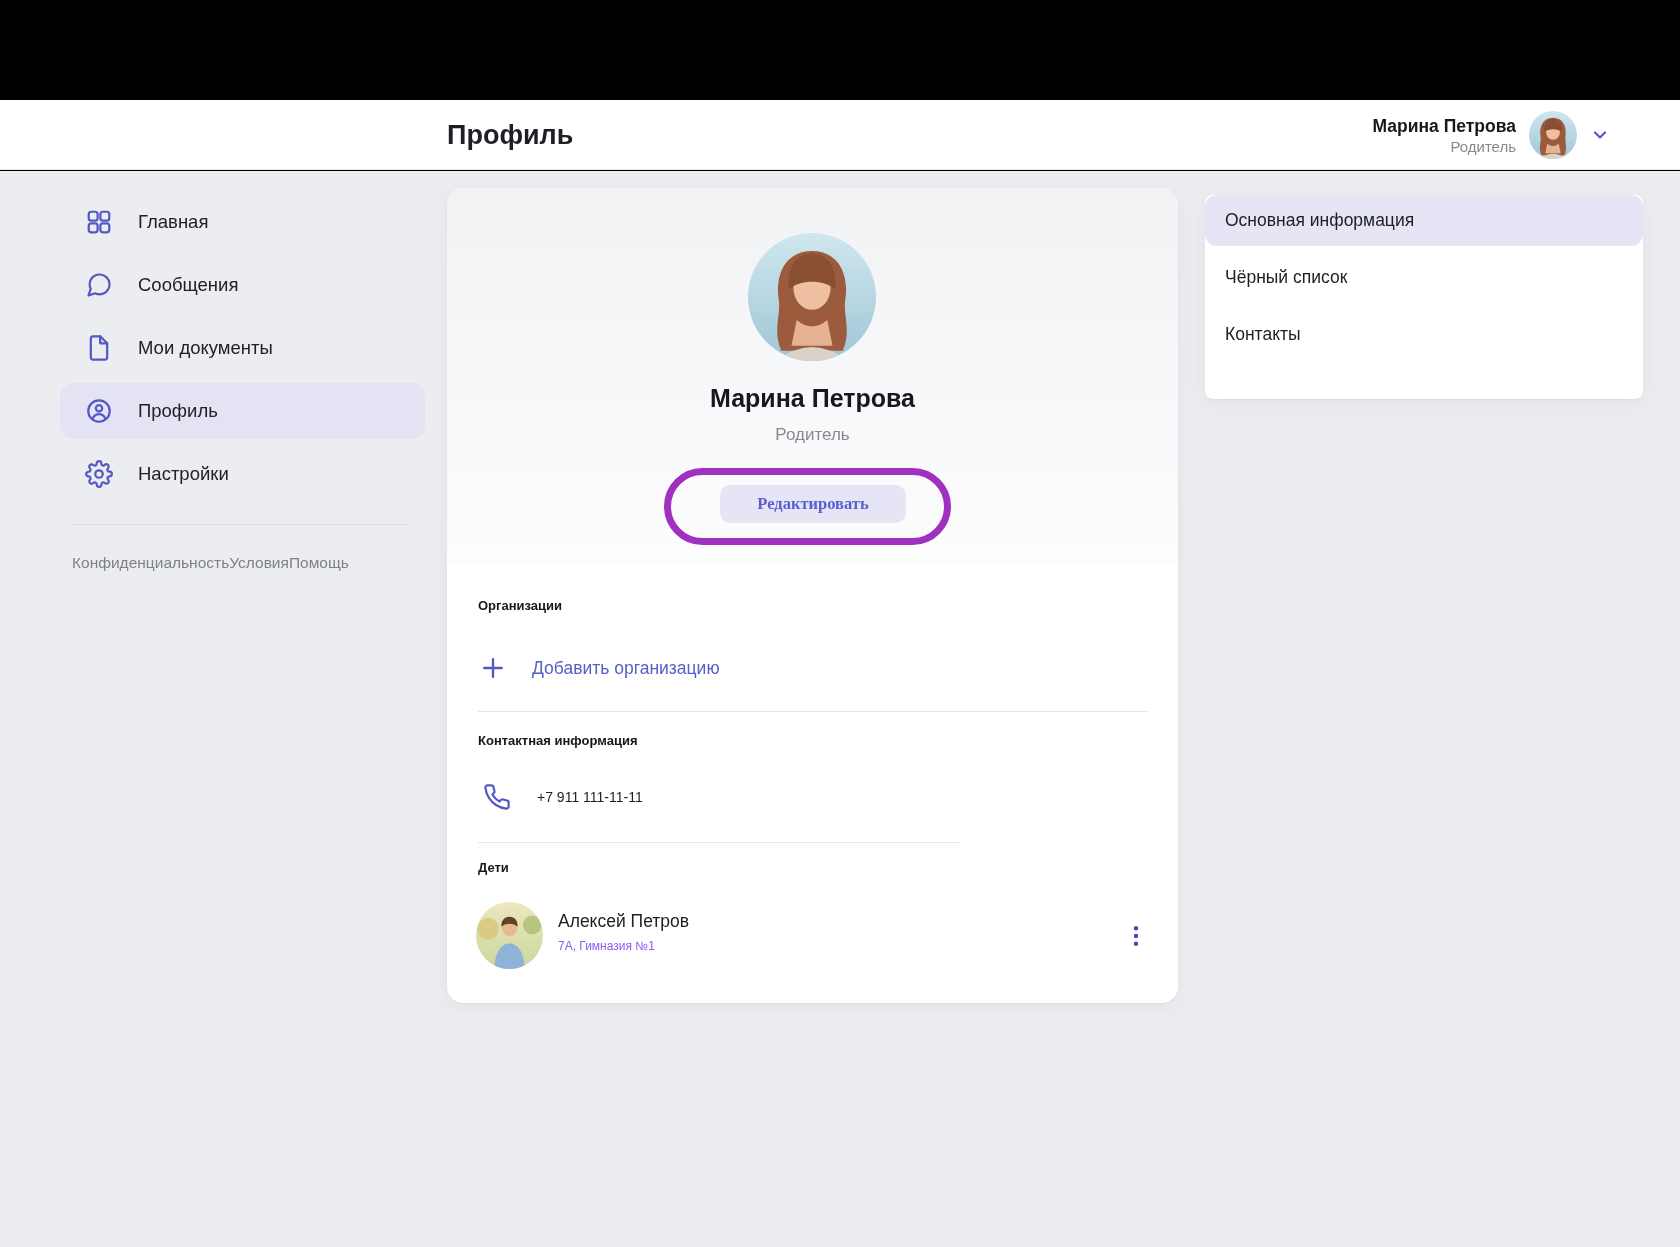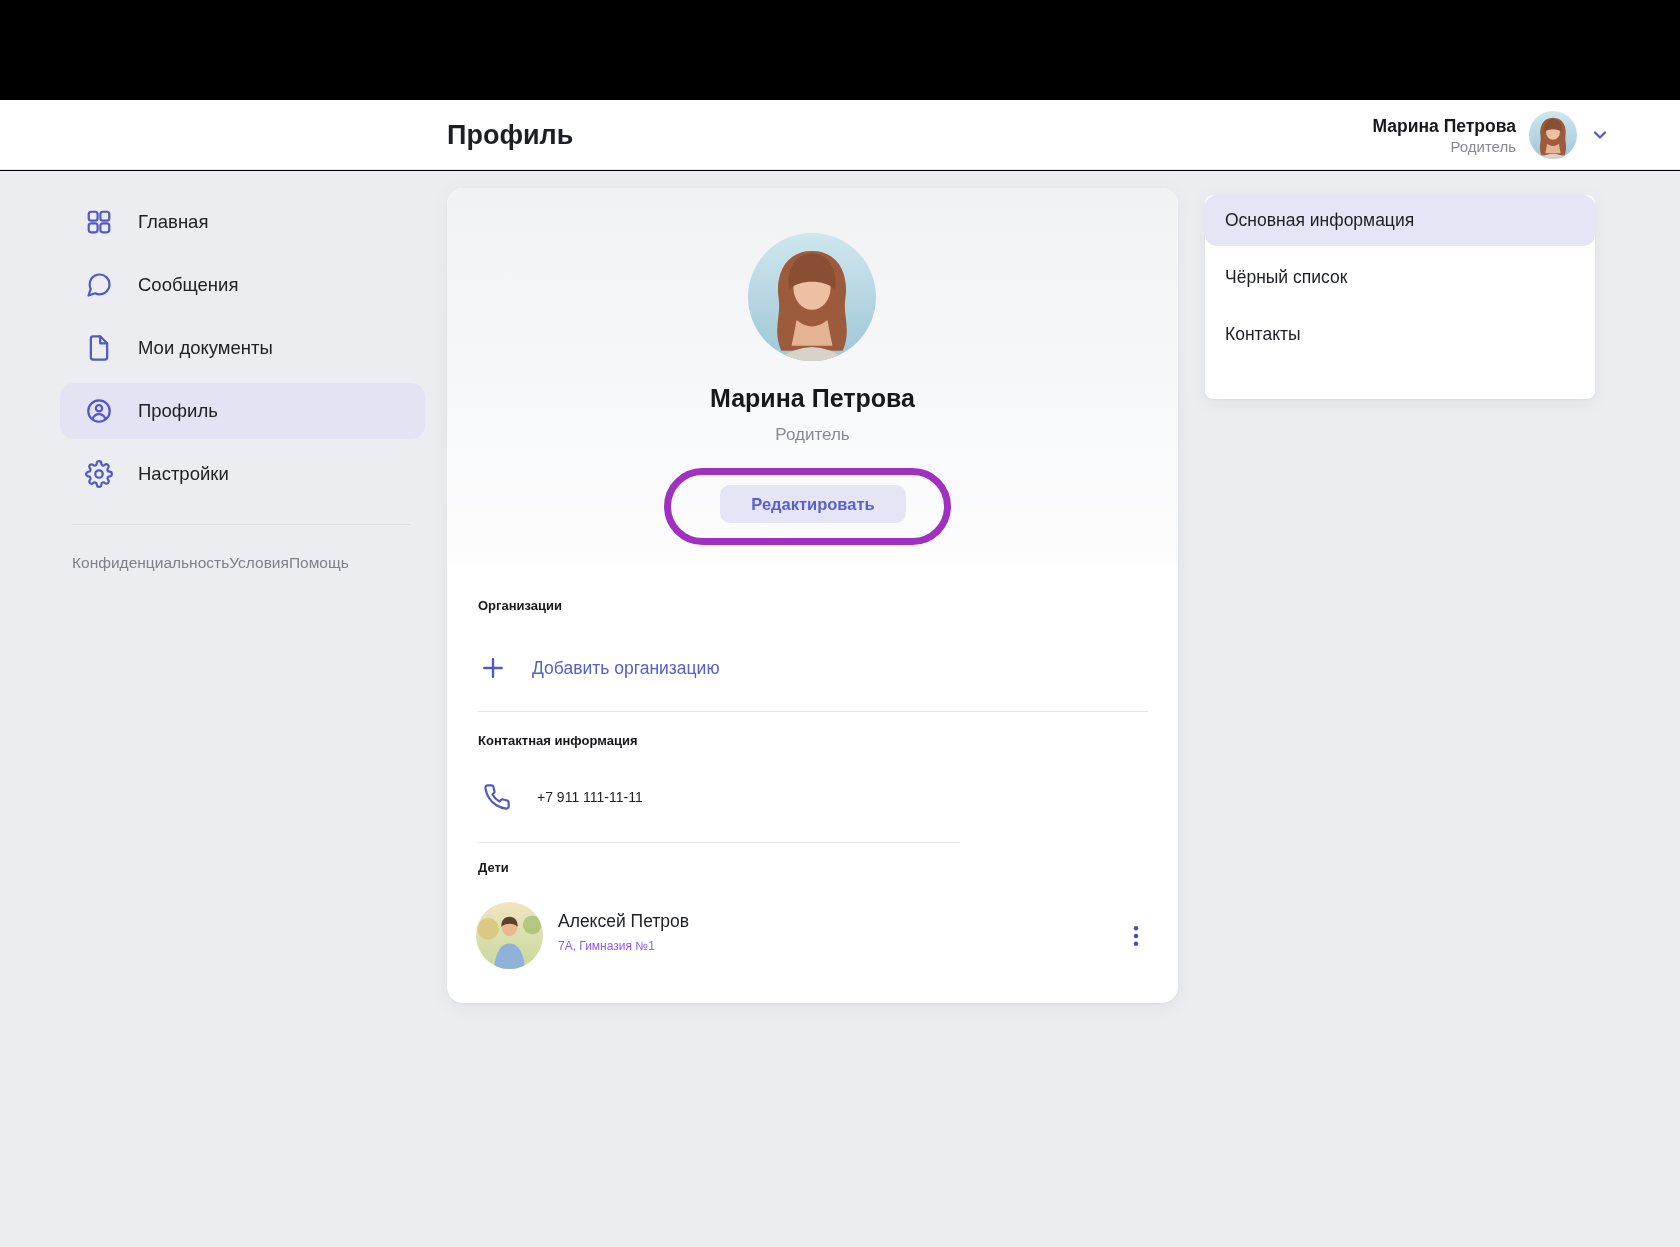--- a/index.html
+++ b/index.html
@@ -37,21 +37,21 @@
   .sidebar-divider { height:1px; background:#dcdee3; margin:22px 15px 0 12px; }
   .sidebar-links { margin:18px 0 0 12px; width:330px; display:flex; flex-wrap:wrap; }
   .sidebar-link { font-size:15.5px; color:#7f8188; line-height:40px; cursor:pointer; }
 
   
   .profile-card { position:absolute; left:447px; top:17px; width:731px; height:815px; background:#ffffff; border-radius:16px; box-shadow:0 1px 2px rgba(0,0,0,.04), 0 4px 20px rgba(0,0,0,.05); }
   .card-hero { position:absolute; left:0; top:0; width:731px; height:377px; border-radius:16px 16px 0 0; background:linear-gradient(180deg,#f1f2f4 0%,#f7f8f9 55%,#fdfdfe 100%); }
   .hero-avatar { position:absolute; left:301px; top:45px; width:128px; height:128px; border-radius:50%; overflow:hidden; }
   .hero-name { position:absolute; left:0; top:196px; width:731px; text-align:center; font-size:25px; font-weight:700; color:#17181c; }
   .hero-role { position:absolute; left:0; top:237px; width:731px; text-align:center; font-size:17px; color:#87898f; }
-  .edit-btn { position:absolute; left:273px; top:297px; width:186px; height:38px; border:none; border-radius:10px; background:#e6e5f6; color:#5a5fd0; font-size:16.5px; font-weight:600; font-family:Liberation Sans, sans-serif; cursor:pointer; }
+  .edit-btn { position:absolute; left:273px; top:297px; width:186px; height:38px; border:none; border-radius:10px; background:#e6e5f6; color:#5a5fd0; font-size:16.5px; font-weight:600; font-family:Liberation Serif, serif; cursor:pointer; }
   .edit-annotation { position:absolute; left:217px; top:280px; width:287px; height:77px; border:7px solid #a030c0; border-radius:42px; pointer-events:none; }
 
   .card-section-title { position:absolute; left:31px; font-size:13px; font-weight:700; color:#17181c; }
   .t-org { top:410px; }
   .t-contacts { top:545px; }
   .t-children { top:672px; }
 
   .add-org-row { position:absolute; left:31px; top:462px; height:36px; display:flex; align-items:center; gap:24px; cursor:pointer; }
   .plus-icon { width:30px; height:30px; display:flex; align-items:center; justify-content:center; color:#5358c4; }
   .add-org-label { font-size:17.5px; color:#5560c8; }
@@ -64,21 +64,21 @@
   .phone-icon { width:28px; height:28px; color:#5358c4; display:flex; align-items:center; }
   .phone-number { font-size:14px; color:#1d1f24; }
 
   .child-row { position:absolute; left:29px; top:714px; width:680px; height:68px; }
   .child-avatar { position:absolute; left:0; top:0; width:67px; height:67px; border-radius:50%; overflow:hidden; }
   .child-name { position:absolute; left:82px; top:9px; font-size:17.5px; color:#1d1f24; }
   .child-info { position:absolute; left:82px; top:37px; font-size:12px; color:#8b5cf6; }
   .kebab { position:absolute; right:8px; top:21px; width:24px; height:26px; display:flex; align-items:center; justify-content:center; color:#4649bb; cursor:pointer; background:none; border:none; }
 
   
-  .settings-panel { position:absolute; left:1205px; top:24px; width:390px; height:204px; background:#ffffff; border-radius:8px; box-shadow:0 1px 2px rgba(0,0,0,.04), 0 4px 20px rgba(0,0,0,.05); }
+  .settings-panel { position:absolute; left:1205px; top:24px; width:438px; height:204px; background:#ffffff; border-radius:8px; box-shadow:0 1px 2px rgba(0,0,0,.04), 0 4px 20px rgba(0,0,0,.05); }
   .settings-item { height:51px; border-radius:12px; display:flex; align-items:center; padding-left:20px; font-size:17.5px; color:#1d1f24; cursor:pointer; }
   .settings-item + .settings-item { margin-top:6px; }
   .settings-item.active { background:#e6e5f6; }
 </style>
 </head>
 <body>
 
 <div class="screen">
   <div class="letterbox-top"></div>
 

